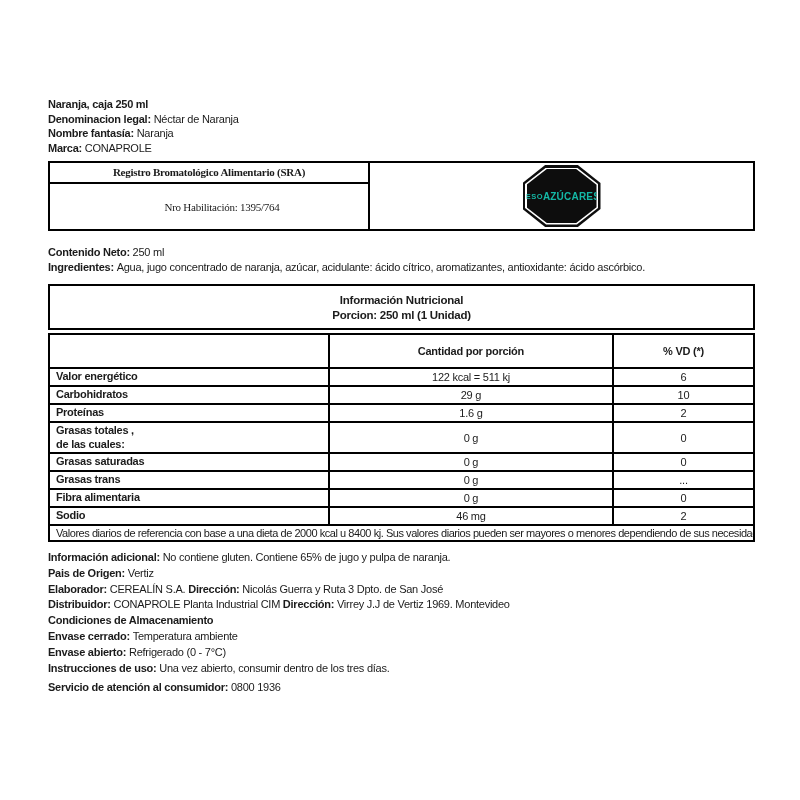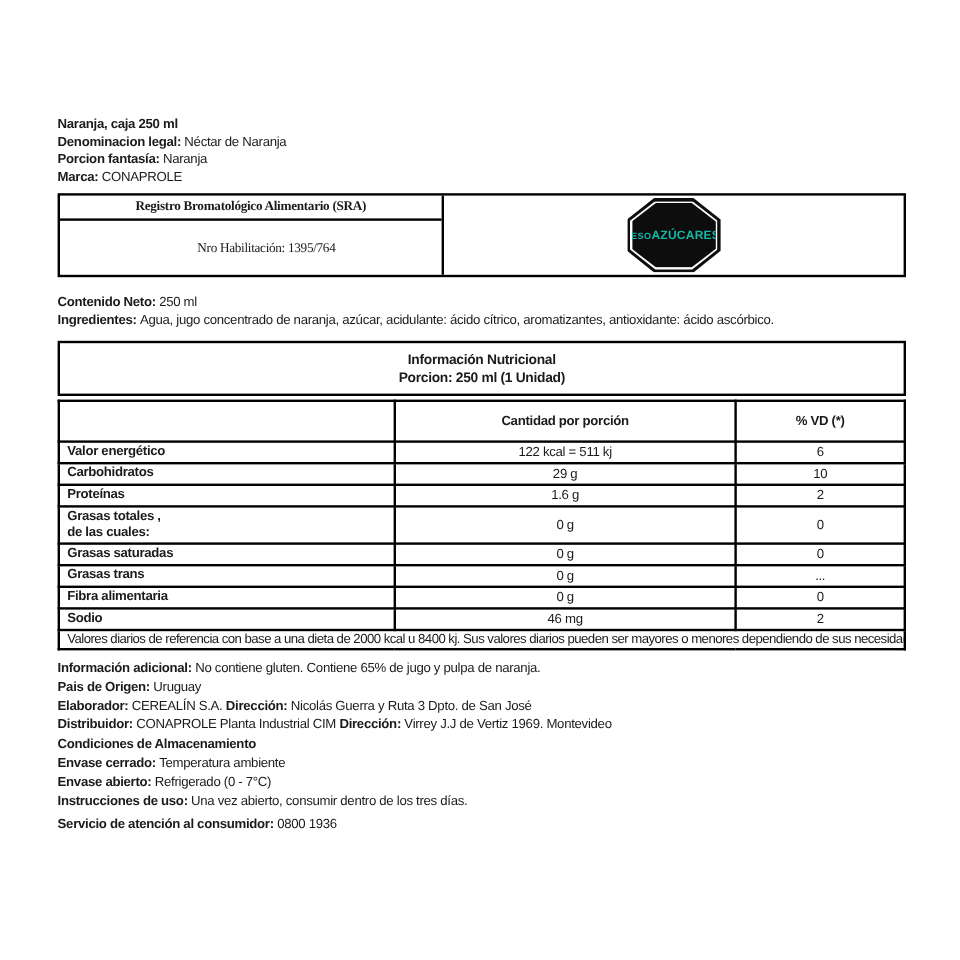--- a/index.html
+++ b/index.html
@@ -54,21 +54,21 @@
   .bottom-lines { margin-top:8px; }
 </style>
 </head>
 <body>
 
 <div class="content">
 
   <div class="top-lines">
       <div class="info-line"><span class="b">Naranja, caja 250 ml</span></div>
       <div class="info-line"><span class="b">Denominacion legal: </span><span>Néctar de Naranja</span></div>
-      <div class="info-line"><span class="b">Porcion fantasía: </span><span>Naranja</span></div>
+      <div class="info-line"><span class="b">Nombre fantasía: </span><span>Naranja</span></div>
       <div class="info-line"><span class="b">Marca: </span><span>CONAPROLE</span></div>
     </div>
 
   <div class="registro-row">
     <div class="registro-left">
       <div class="registro-header">Registro Bromatológico Alimentario (SRA)</div>
       <div class="registro-hab">Nro Habilitación: 1395/764</div>
     </div>
     <div class="registro-right">
       <div class="badge-wrap">
@@ -169,21 +169,21 @@
       <tfoot>
         <tr>
           <td class="foot" colspan="3">Valores diarios de referencia con base a una dieta de 2000 kcal u 8400 kj. Sus valores diarios pueden ser mayores o menores dependiendo de sus necesidades energéticas</td>
         </tr>
       </tfoot>
     </table>
   </div>
 
   <div class="bottom-lines">
       <div class="info-line"><span class="b">Información adicional: </span><span>No contiene gluten. Contiene 65% de jugo y pulpa de naranja.</span></div>
-      <div class="info-line"><span class="b">Pais de Origen: </span><span>Uruguay</span></div>
+      <div class="info-line"><span class="b">Pais de Origen: </span><span>Vertiz</span></div>
       <div class="info-line"><span class="b">Elaborador: </span><span>CEREALÍN S.A.  </span><span class="b">Dirección: </span><span>Nicolás Guerra y Ruta 3 Dpto. de San José</span></div>
       <div class="info-line"><span class="b">Distribuidor: </span><span>CONAPROLE Planta Industrial CIM  </span><span class="b">Dirección: </span><span>Virrey J.J de Vertiz 1969. Montevideo</span></div>
       <div class="info-line"><span class="b">Condiciones de Almacenamiento</span></div>
       <div class="info-line"><span class="b">Envase cerrado: </span><span>Temperatura ambiente</span></div>
       <div class="info-line"><span class="b">Envase abierto: </span><span>Refrigerado (0 - 7°C)</span></div>
       <div class="info-line"><span class="b">Instrucciones de uso: </span><span>Una vez abierto, consumir dentro de los tres días.</span></div>
       <div class="info-line gap-top"><span class="b">Servicio de atención al consumidor: </span><span>0800 1936</span></div>
     </div>
 
 </div>

